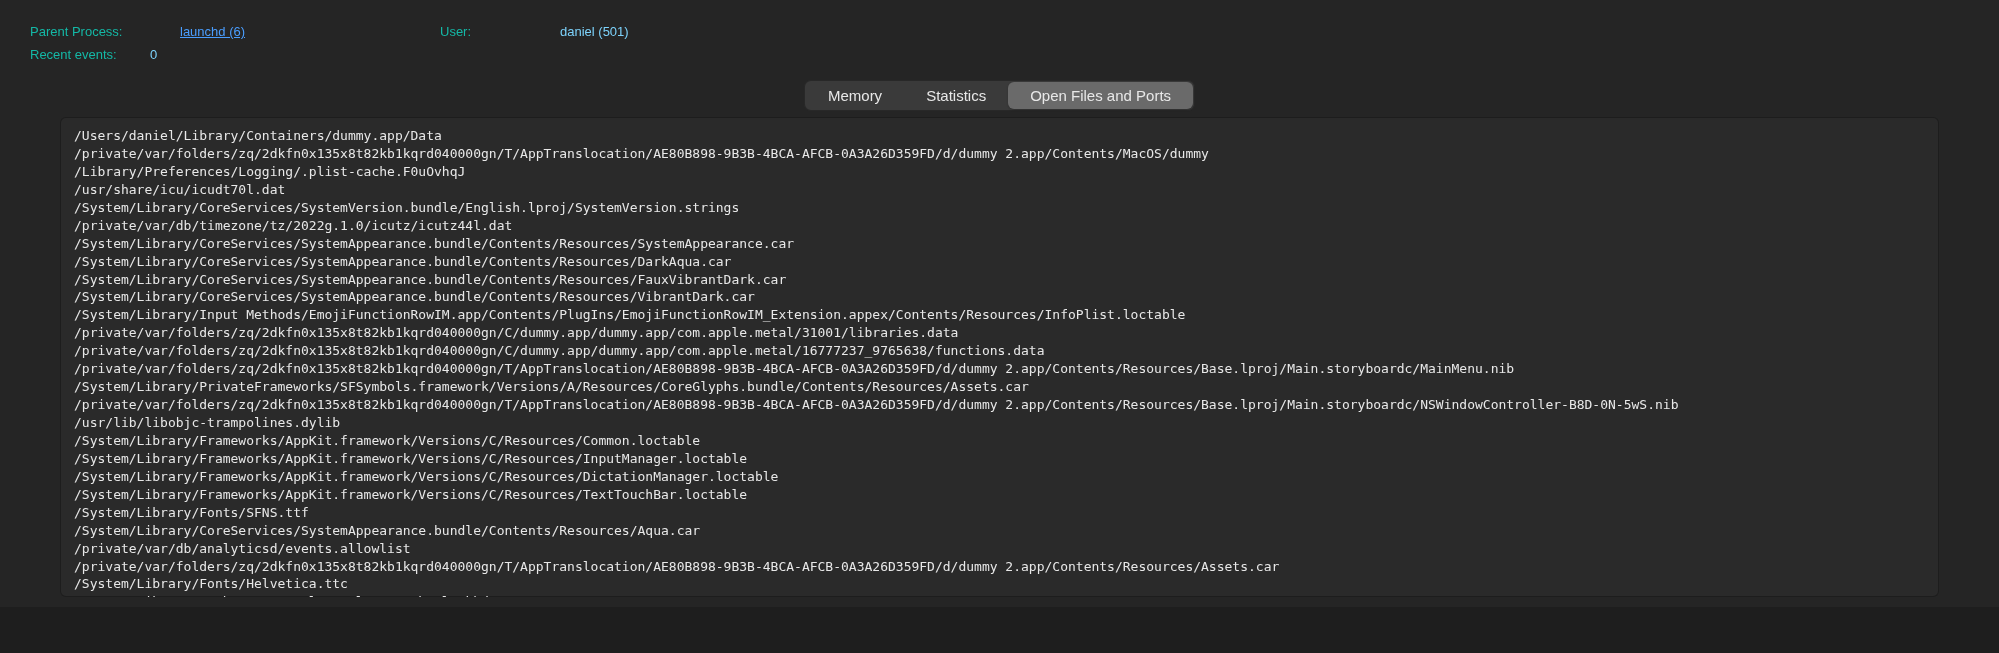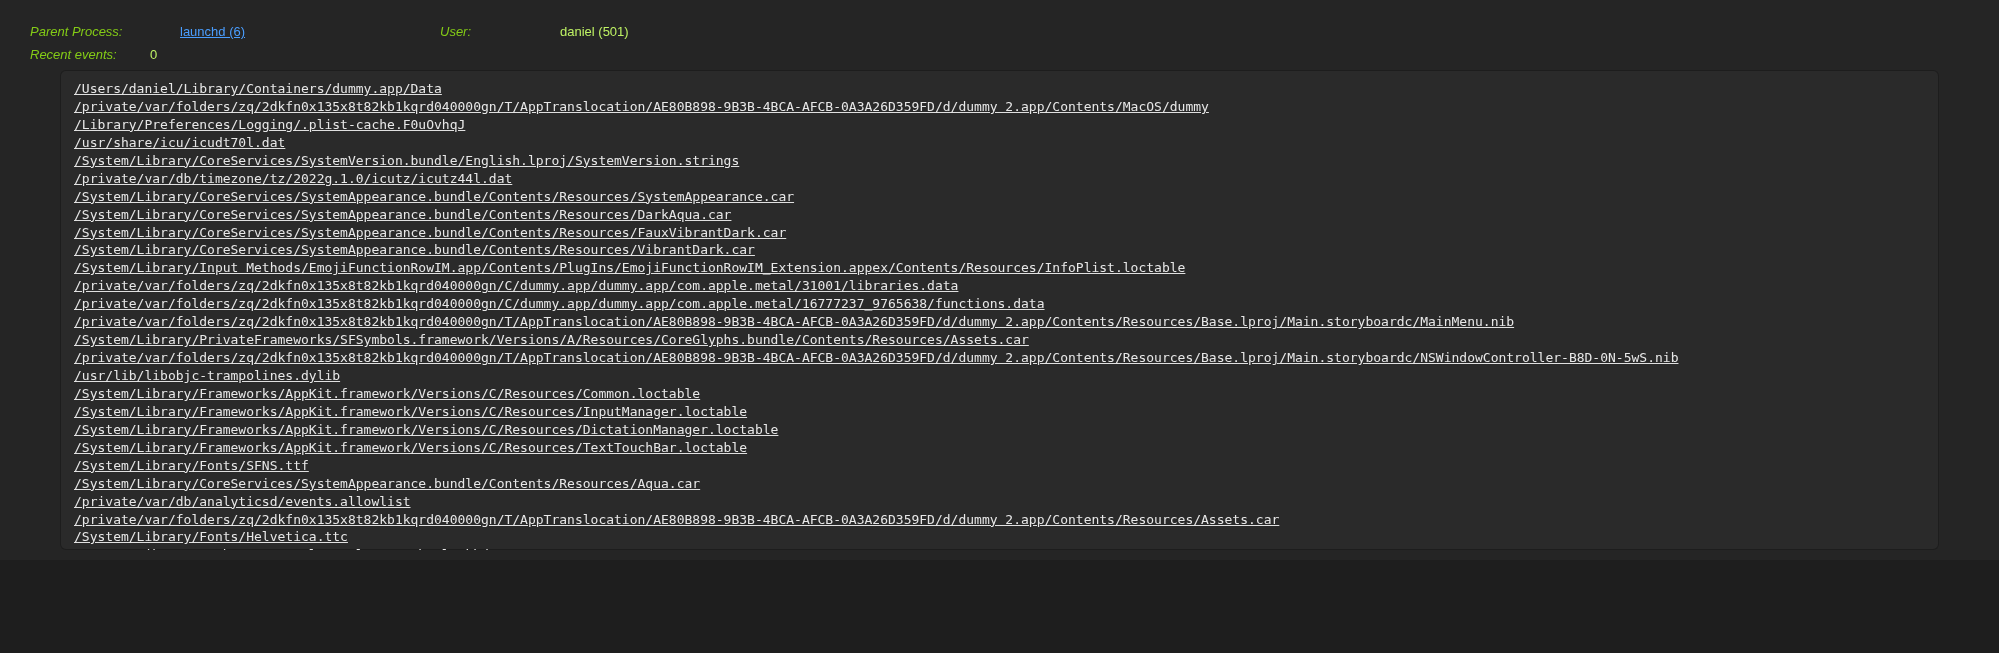--- a/index.html
+++ b/index.html
@@ -24,36 +24,35 @@
   .info-cell-left {
     display: flex;
     align-items: baseline;
     width: 410px;
   }
   .info-cell-right {
     display: flex;
     align-items: flex-end;
   }
   .label {
-    color: #84cc16;
+    color: #14b8a6;
     font-weight: 500;
     margin-right: 10px;
     white-space: nowrap;
-    font-style: italic;
   }
   .label-left {
     width: 140px;
     text-align: left;
   }
   .label-right {
     width: 110px;
     text-align: left;
   }
   .value {
-    color: #bef264;
+    color: #7dd3fc;
   }
   .link {
     color: #4a9eff;
     text-decoration: underline;
     cursor: pointer;
   }
   .tab-bar {
     display: flex;
     justify-content: center;
     margin-top: 18px;
@@ -81,21 +80,20 @@
     box-shadow: 0 1px 2px rgba(0,0,0,0.2);
   }
   .content-panel {
     margin: 6px 30px 0 30px;
     background: #2a2a2a;
     border-radius: 6px;
     padding: 10px 14px;
     height: 480px;
     overflow: hidden;
     box-shadow: inset 0 0 0 1px rgba(0,0,0,0.3);
-    text-decoration: underline;
   }
   .file-list {
     font-family: "SF Mono", Menlo, Monaco, Consolas, monospace;
     font-size: 13px;
     line-height: 1.38;
     color: #e8e8e8;
     white-space: pre;
   }
   .file-line {
     display: block;
@@ -115,17 +113,24 @@
       <span class="value">daniel (501)</span>
     </div>
   </div>
   <div class="info-row">
     <div class="info-cell-right">
       <span class="label label-right">Recent events:</span>
       <span class="value">0</span>
     </div>
   </div>
 
+  <div class="tab-bar">
+    <div class="segmented">
+      <button class="seg-btn">Memory</button>
+      <button class="seg-btn">Statistics</button>
+      <button class="seg-btn active">Open Files and Ports</button>
+    </div>
+  </div>
 
   <div class="content-panel">
     <div class="file-list" id="file-list"><span class="file-line">/Users/daniel/Library/Containers/dummy.app/Data</span><span class="file-line">/private/var/folders/zq/2dkfn0x135x8t82kb1kqrd040000gn/T/AppTranslocation/AE80B898-9B3B-4BCA-AFCB-0A3A26D359FD/d/dummy 2.app/Contents/MacOS/dummy</span><span class="file-line">/Library/Preferences/Logging/.plist-cache.F0uOvhqJ</span><span class="file-line">/usr/share/icu/icudt70l.dat</span><span class="file-line">/System/Library/CoreServices/SystemVersion.bundle/English.lproj/SystemVersion.strings</span><span class="file-line">/private/var/db/timezone/tz/2022g.1.0/icutz/icutz44l.dat</span><span class="file-line">/System/Library/CoreServices/SystemAppearance.bundle/Contents/Resources/SystemAppearance.car</span><span class="file-line">/System/Library/CoreServices/SystemAppearance.bundle/Contents/Resources/DarkAqua.car</span><span class="file-line">/System/Library/CoreServices/SystemAppearance.bundle/Contents/Resources/FauxVibrantDark.car</span><span class="file-line">/System/Library/CoreServices/SystemAppearance.bundle/Contents/Resources/VibrantDark.car</span><span class="file-line">/System/Library/Input Methods/EmojiFunctionRowIM.app/Contents/PlugIns/EmojiFunctionRowIM_Extension.appex/Contents/Resources/InfoPlist.loctable</span><span class="file-line">/private/var/folders/zq/2dkfn0x135x8t82kb1kqrd040000gn/C/dummy.app/dummy.app/com.apple.metal/31001/libraries.data</span><span class="file-line">/private/var/folders/zq/2dkfn0x135x8t82kb1kqrd040000gn/C/dummy.app/dummy.app/com.apple.metal/16777237_9765638/functions.data</span><span class="file-line">/private/var/folders/zq/2dkfn0x135x8t82kb1kqrd040000gn/T/AppTranslocation/AE80B898-9B3B-4BCA-AFCB-0A3A26D359FD/d/dummy 2.app/Contents/Resources/Base.lproj/Main.storyboardc/MainMenu.nib</span><span class="file-line">/System/Library/PrivateFrameworks/SFSymbols.framework/Versions/A/Resources/CoreGlyphs.bundle/Contents/Resources/Assets.car</span><span class="file-line">/private/var/folders/zq/2dkfn0x135x8t82kb1kqrd040000gn/T/AppTranslocation/AE80B898-9B3B-4BCA-AFCB-0A3A26D359FD/d/dummy 2.app/Contents/Resources/Base.lproj/Main.storyboardc/NSWindowController-B8D-0N-5wS.nib</span><span class="file-line">/usr/lib/libobjc-trampolines.dylib</span><span class="file-line">/System/Library/Frameworks/AppKit.framework/Versions/C/Resources/Common.loctable</span><span class="file-line">/System/Library/Frameworks/AppKit.framework/Versions/C/Resources/InputManager.loctable</span><span class="file-line">/System/Library/Frameworks/AppKit.framework/Versions/C/Resources/DictationManager.loctable</span><span class="file-line">/System/Library/Frameworks/AppKit.framework/Versions/C/Resources/TextTouchBar.loctable</span><span class="file-line">/System/Library/Fonts/SFNS.ttf</span><span class="file-line">/System/Library/CoreServices/SystemAppearance.bundle/Contents/Resources/Aqua.car</span><span class="file-line">/private/var/db/analyticsd/events.allowlist</span><span class="file-line">/private/var/folders/zq/2dkfn0x135x8t82kb1kqrd040000gn/T/AppTranslocation/AE80B898-9B3B-4BCA-AFCB-0A3A26D359FD/d/dummy 2.app/Contents/Resources/Assets.car</span><span class="file-line">/System/Library/Fonts/Helvetica.ttc</span><span class="file-line">/System/Library/Caches/com.apple.IntlDataCache.le.kbdx</span></div>
   </div>
 </div>
 
 </body></html>

